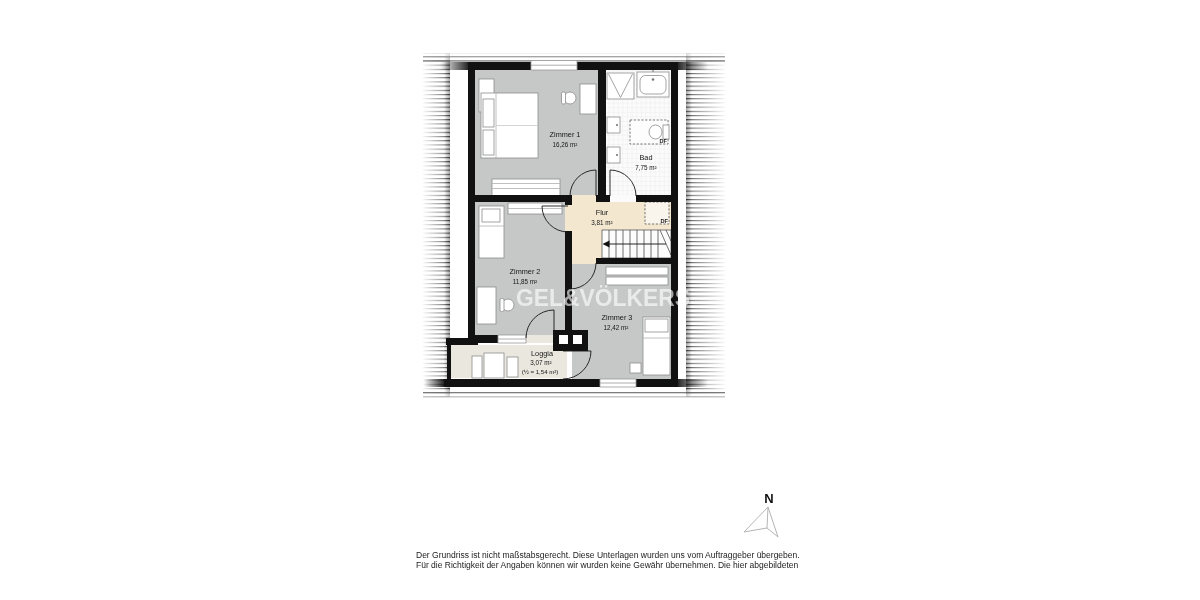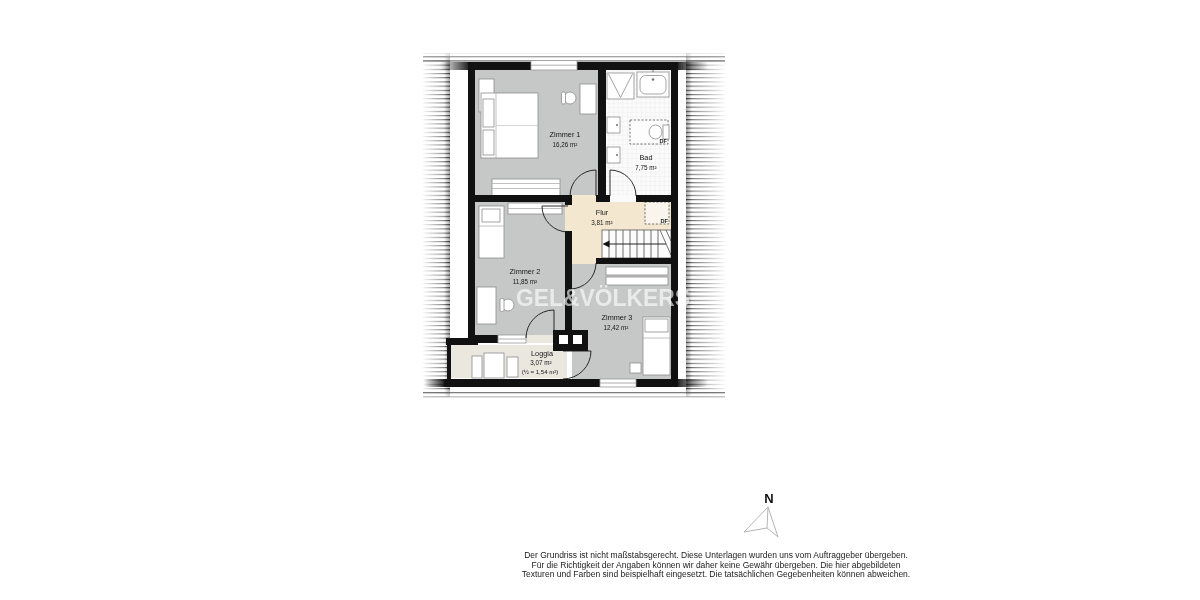--- a/index.html
+++ b/index.html
@@ -4,21 +4,21 @@
 <style>
   html,body{margin:0;padding:0;}
   body{
     width:1200px;height:600px;position:relative;background:#ffffff;overflow:hidden;
     font-family:"Liberation Sans", sans-serif;
   }
   .plan-wrap{position:absolute;left:420px;top:52px;width:310px;height:350px;}
   .compass-wrap{position:absolute;left:740px;top:485px;width:56px;height:64px;}
   .disclaimer{
     position:absolute;left:416px;top:551px;width:600px;
-    text-align:center;font-size:8.5px;line-height:9.6px;color:#1b1b1b;
+    font-size:8.5px;line-height:9.6px;color:#1b1b1b;
   }
   svg text{font-family:"Liberation Sans", sans-serif;}
   .room-name{font-size:7.3px;fill:#161616;}
   .room-area{font-size:6.3px;fill:#161616;}
   .room-note{font-size:6.1px;fill:#161616;}
   .df-label{font-size:5.6px;font-weight:bold;fill:#222;}
   .wm{font-size:23.5px;font-weight:bold;fill:#ffffff;fill-opacity:0.62;}
   .north-n{font-size:13px;font-weight:bold;fill:#111;}
 </style>
 </head>
@@ -279,15 +279,14 @@
 <div class="compass-wrap">
   <svg viewBox="0 0 50 62" width="50" height="62">
     <text class="north-n" x="29" y="18" text-anchor="middle">N</text>
     <path d="M28 22 L38 52 L27 43 L4 47 Z" fill="none" stroke="#b5b5b5" stroke-width="1" stroke-linejoin="round"></path>
     <line x1="28" y1="22" x2="27" y2="43" stroke="#b5b5b5" stroke-width="1"></line>
   </svg>
 </div>
 
 <div class="disclaimer">
   <div>Der Grundriss ist nicht maßstabsgerecht. Diese Unterlagen wurden uns vom Auftraggeber übergeben.</div>
-  <div>Für die Richtigkeit der Angaben können wir daher keine Gewähr übergeben. Die hier abgebildeten</div>
-  <div>Texturen und Farben sind beispielhaft eingesetzt. Die tatsächlichen Gegebenheiten können abweichen.</div>
+  <div>Für die Richtigkeit der Angaben können wir wurden keine Gewähr übernehmen. Die hier abgebildeten</div>
 </div>
 
 </body></html>

